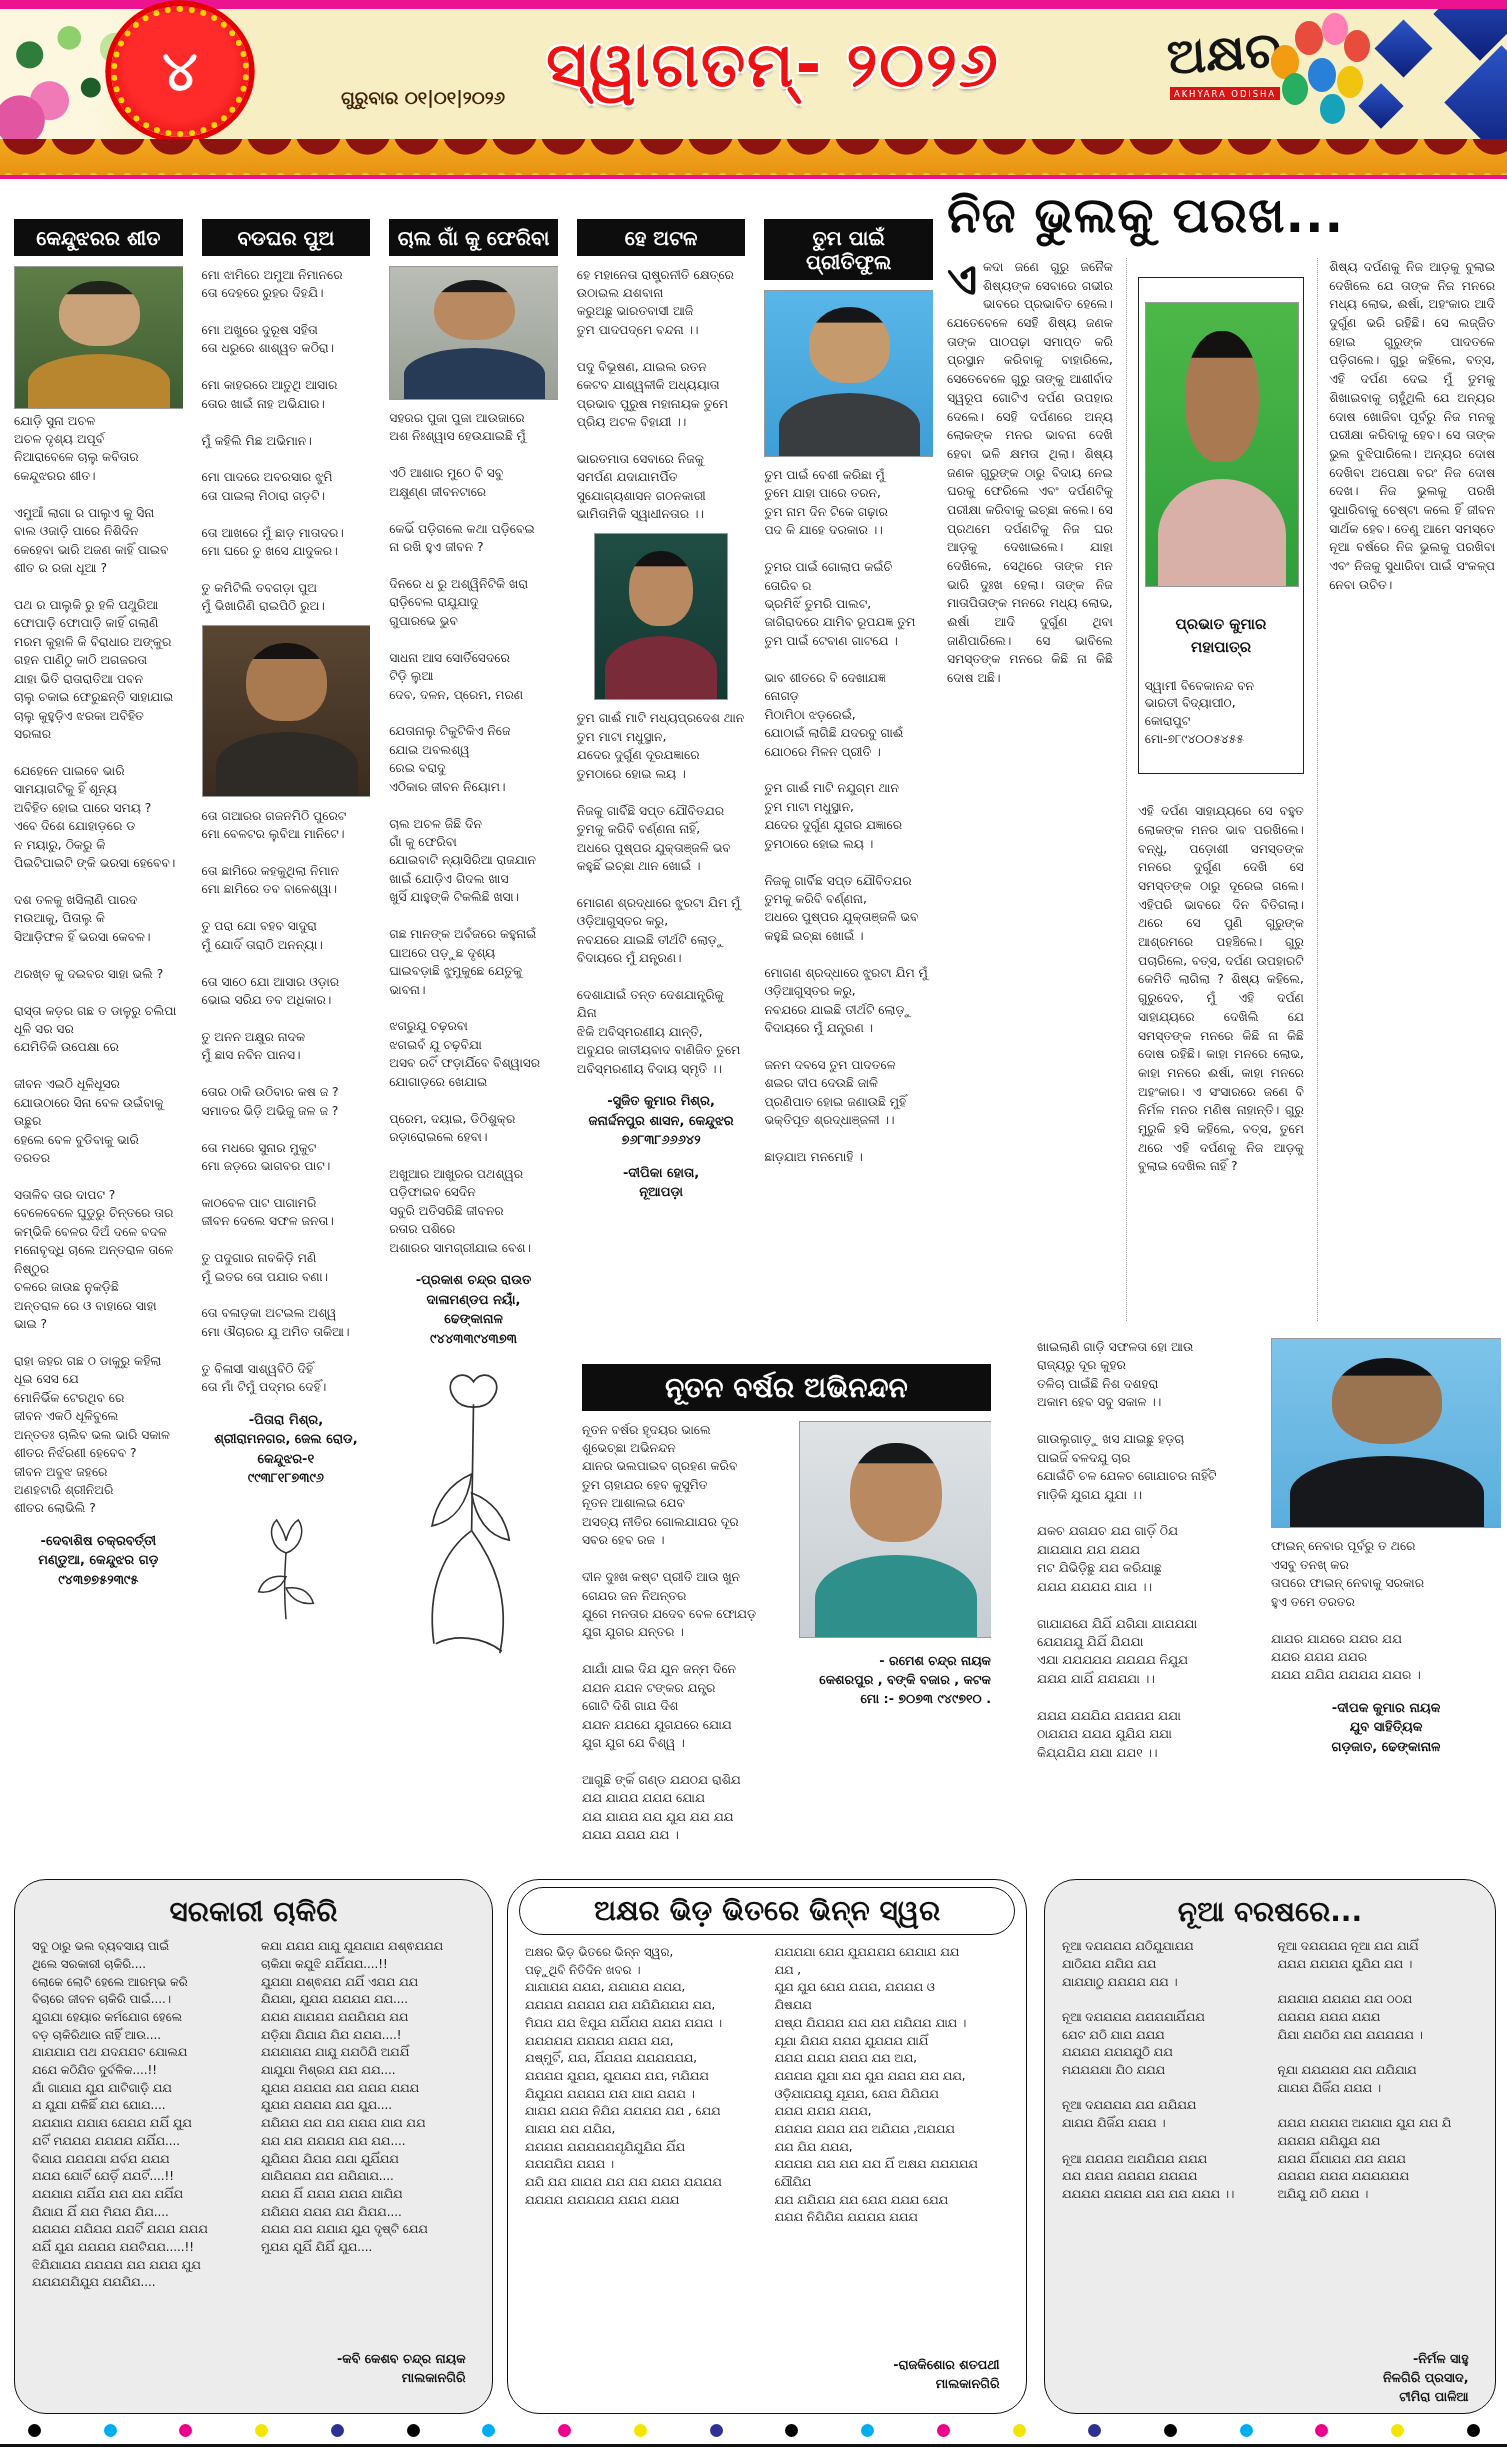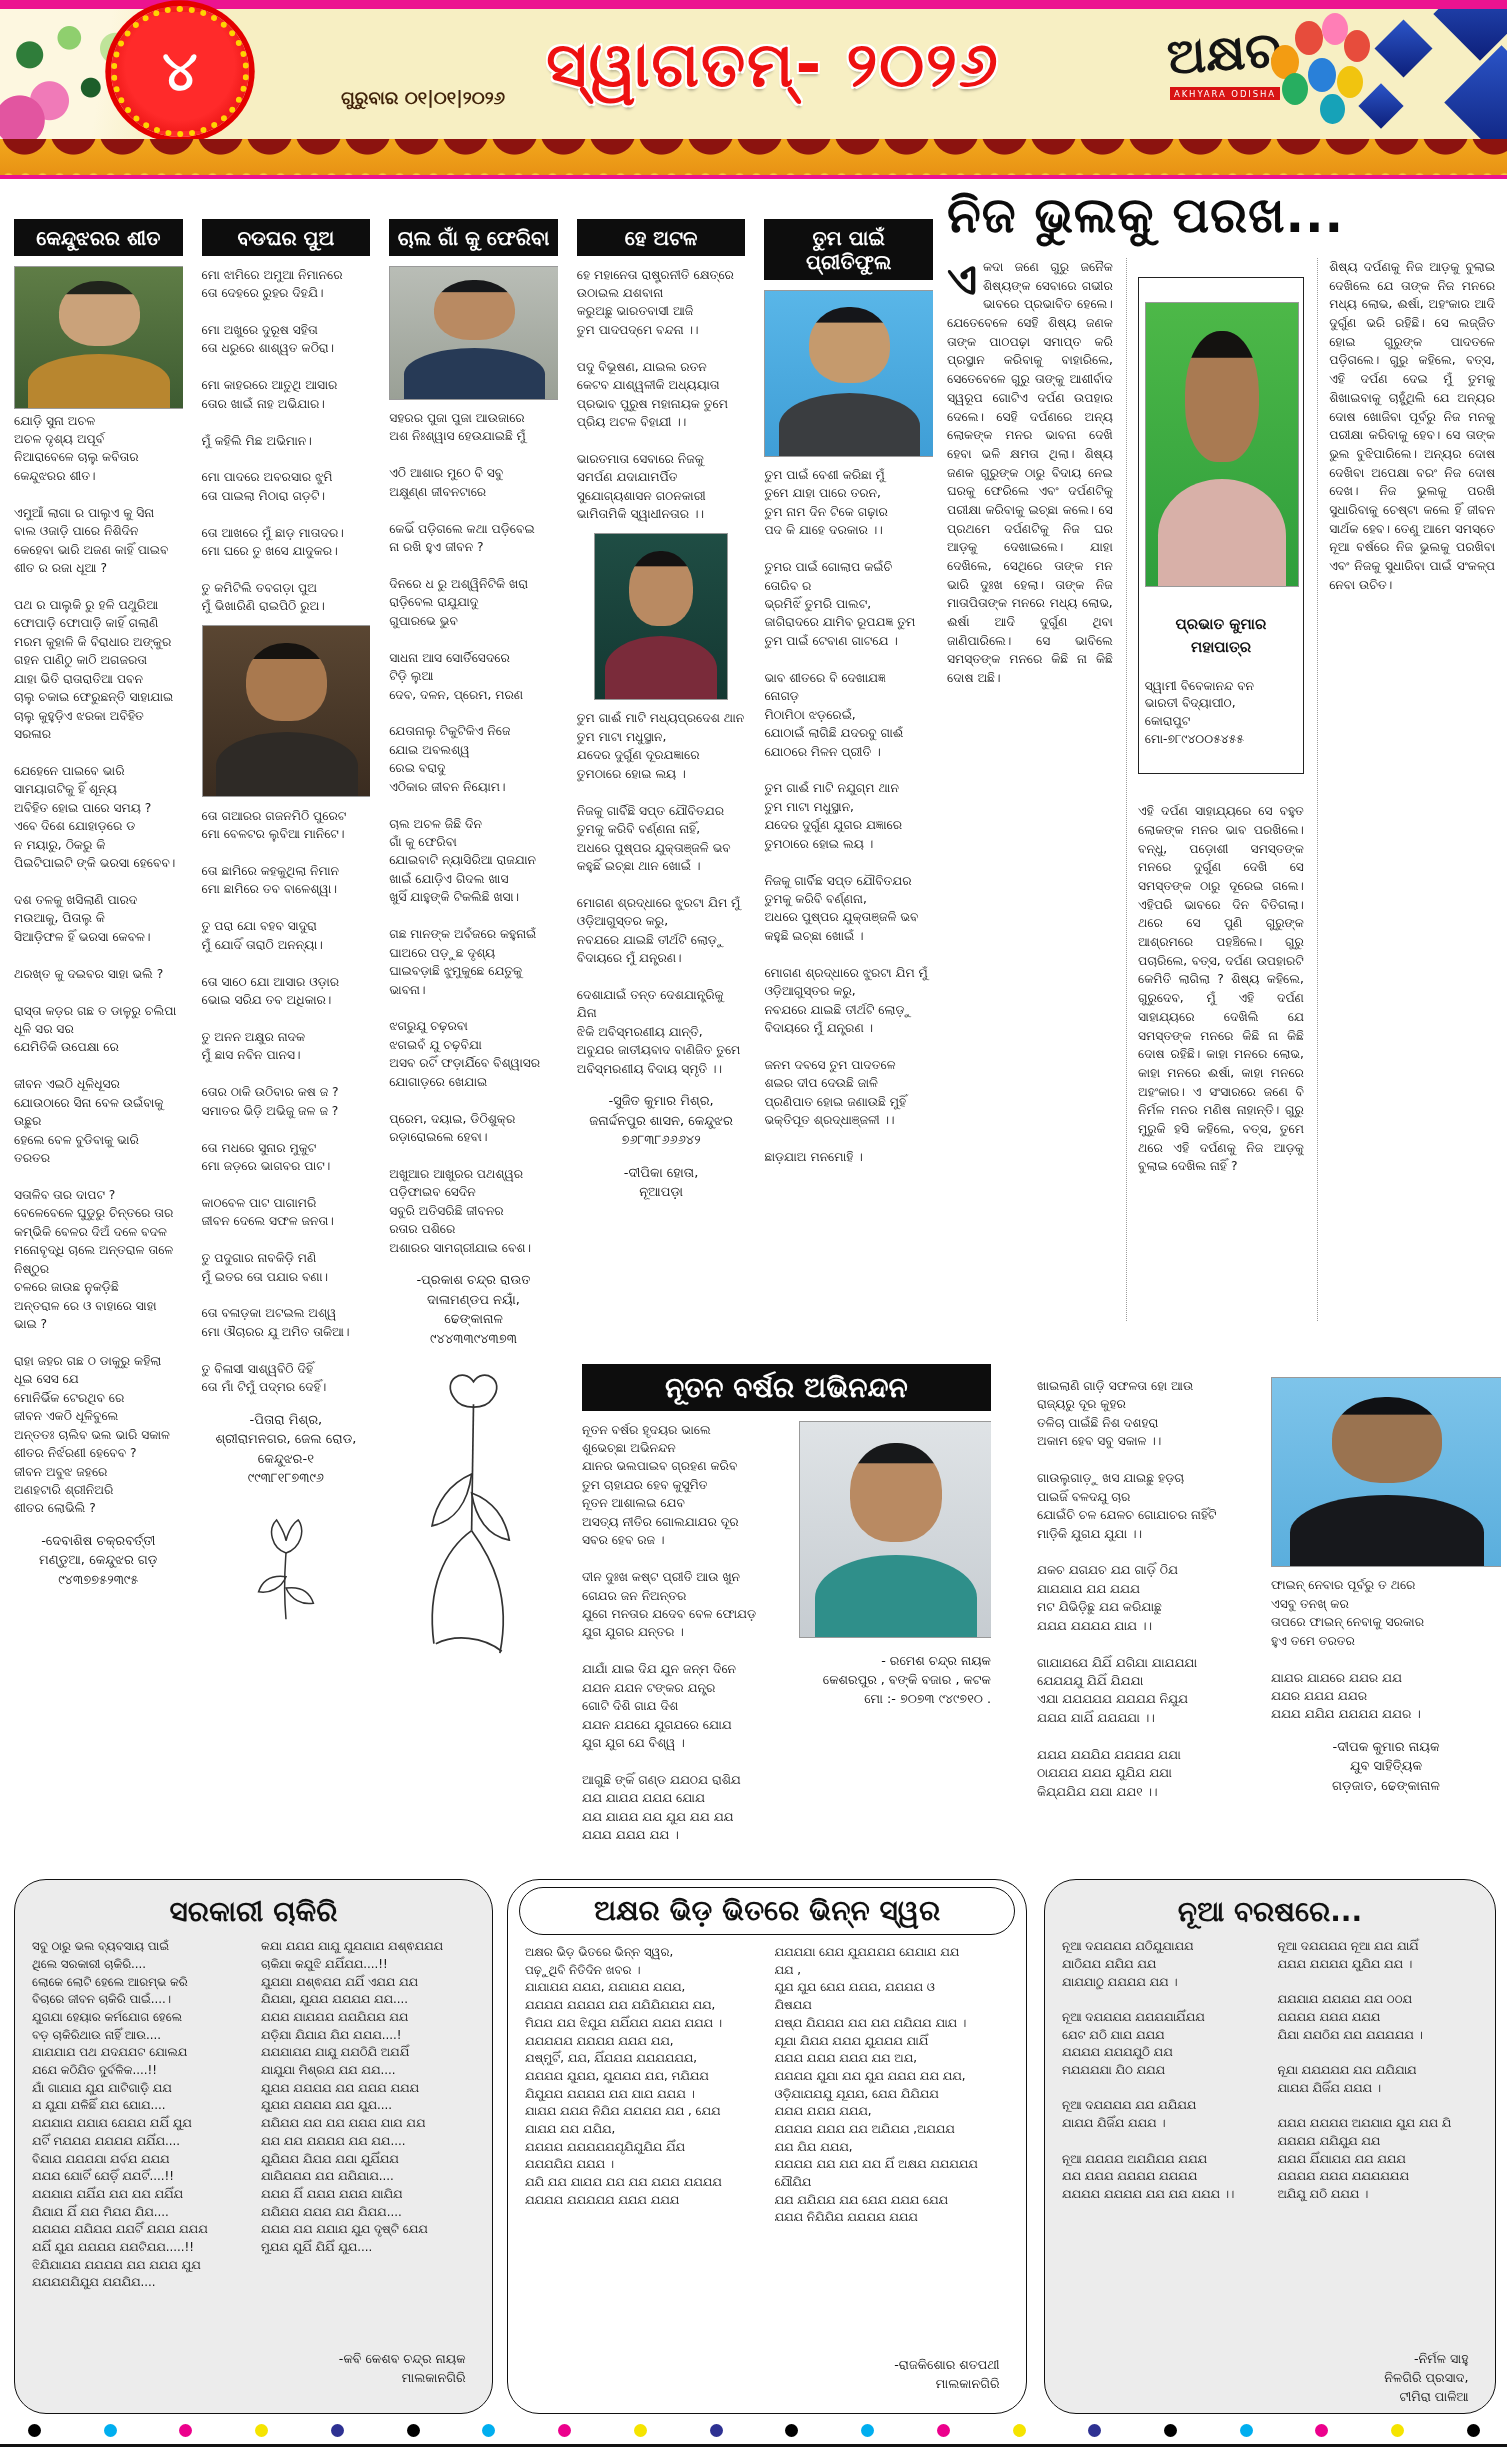--- a/index.html
+++ b/index.html
@@ -38,21 +38,21 @@
         radial-gradient(circle at 50% 120%,#f7d23a 0 4.7px,transparent 5.7px),
         radial-gradient(circle at 50% -7.5px,#8c130f 0 22.6px,transparent 23.6px),
         linear-gradient(#f2a71c,#e89214);
       background-size:17px 11.3px,49px 36px,100% 100%;
       background-position:0 26px,0 0,0 0;background-repeat:repeat-x;}
   #mast-line{position:absolute;left:0;top:175px;width:1508px;height:3.8px;background:#ec1390;}
   
   .hblack{background:#0d0d0d;color:#fff;font-weight:bold;font-size:20px;text-align:center;
           padding:6.6px 3.8px;margin:0 0 9.4px 0;}
   .poem{white-space:pre-line;font-size:12.3px;line-height:1.5;color:#141414;}
-  .byline{white-space:pre-line;font-size:13px;line-height:1.5;font-weight:normal;text-align:center;margin:13px 0;}
+  .byline{white-space:pre-line;font-size:13px;line-height:1.5;font-weight:bold;text-align:center;margin:13px 0;}
   .photo{position:relative;width:100%;overflow:hidden;border:0.9px solid #999;}
   .photo .face{position:absolute;left:26%;top:10%;width:48%;height:46%;border-radius:48% 48% 44% 44%;
       background:linear-gradient(var(--hair) 20%,var(--face) 21%);}
   .photo .torso{position:absolute;left:8%;bottom:-2%;width:84%;height:40%;border-radius:50% 50% 0 0;
       background:var(--shirt);}
   
   #cols{position:absolute;left:14px;top:219px;width:919px;height:1651px;display:flex;gap:19px;}
   .col{flex:1;overflow:hidden;}
   .col.short{height:1142px;}
   .flower{display:block;margin:7.5px auto 0 auto;}
@@ -72,21 +72,21 @@
   #newyear .hblack{font-size:28px;}
   #newyear .body{display:flex;gap:13px;}
   #newyear .l{width:204px;}
   #newyear .r{flex:1;}
   #newyear .photo{height:215px;margin-bottom:7.5px;}
   #newyear .byline{text-align:right;font-size:12.7px;}
   
   #tanakh{position:absolute;left:1037px;top:1338px;width:464px;height:531px;overflow:hidden;}
   #tanakh .head{width:332px;margin:0 auto 15px auto;background:#c6c6c6;color:#000;
       font-size:30px;font-weight:bold;text-align:center;padding:7.5px 0;}
-  #tanakh .body{display:flex;gap:15px;margin-top:39px;}
+  #tanakh .body{display:flex;gap:15px;}
   #tanakh .l{width:219px;}
   #tanakh .r{flex:1;}
   #tanakh .photo{height:188px;margin-bottom:9.4px;}
   
   .bbox{position:absolute;top:1879px;height:535px;border:1.9px solid #111;border-radius:32px;
         padding:13px 17px;box-sizing:border-box;overflow:hidden;}
   #box1{left:14px;width:479px;background:#ececec;}
   #box2{left:507px;width:520px;background:#fff;}
   #box3{left:1044px;width:452px;background:#ececec;}
   .bbox .bhead{font-size:28px;font-weight:bold;text-align:center;margin:1.9px 0 9.4px 0;}

